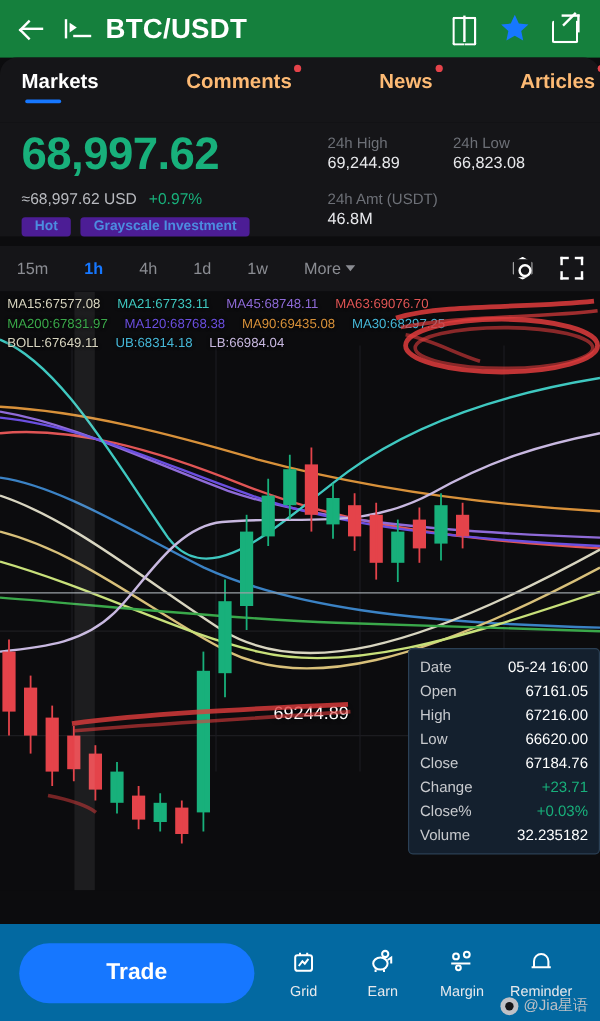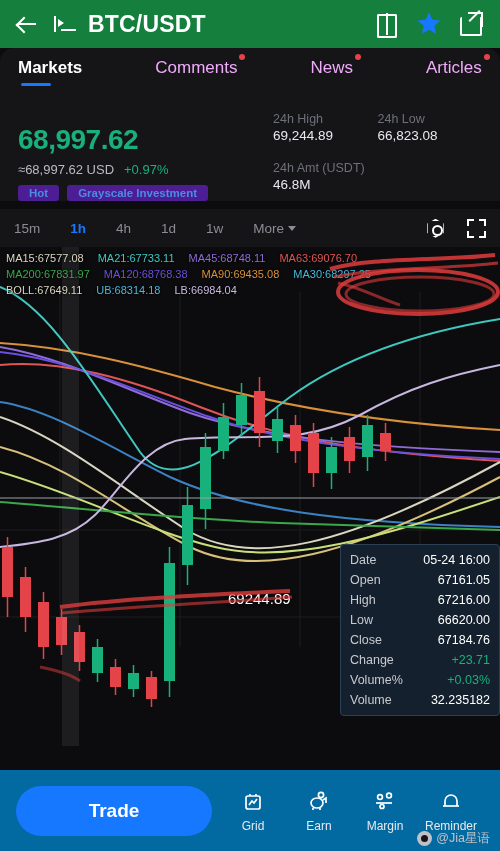--- a/index.html
+++ b/index.html
@@ -32,31 +32,31 @@
         border:2px solid #fff; border-top:none; border-radius:2px; }
   .share-ic::after { content:""; position:absolute; right:3px; top:3px; width:13px; height:13px;
         border-top:2px solid #fff; border-right:2px solid #fff; }
   .share-diag { position:absolute; left:11px; top:6px; width:15px; height:2px; background:#fff;
         transform:rotate(-45deg); transform-origin:center; }
 
   
   .tabbar { display:flex; align-items:flex-start; padding:10px 18px 0 18px; background:#151518;
         border-radius:14px 14px 0 0; height:54px;gap:47px; }
   .tab { position:relative; margin-right:26px; cursor:pointer; }
-  .tab .lbl { font-size:17px; color:#f0abfc; font-weight:400; }
+  .tab .lbl { font-size:17px; color:#fdba74; font-weight:700; }
   .tab.active .lbl { color:#fff; font-weight:700; }
   .tab .ul { position:absolute; left:3px; bottom:-8px; width:30px; height:3px; background:#1677ff; border-radius:2px;
         display:none; }
   .tab.active .ul { display:block; }
   .dot { position:absolute; top:-4px; right:-8px; width:6px; height:6px; border-radius:50%; background:#e4434a; }
 
   
   .price-wrap { display:flex; padding:6px 18px 0 18px; background:#151518; }
   .price-left { width:255px; }
-  .big-price { font-size:28px; font-weight:700; line-height:1.12; letter-spacing:-.5px;margin-top:16px; }
+  .big-price { font-size:38px; font-weight:700; line-height:1.12; letter-spacing:-.5px; }
   .usd-row { display:flex; align-items:baseline; gap:10px; margin-top:7px; font-size:13px; }
   .usd-row .usd { color:#b9bbc0; }
   .tags { display:flex; gap:8px; margin-top:8px; }
   .tag { font-size:11.5px; padding:2px 11px; border-radius:3px; background:#4c1d95; color:#4c8ce0;font-weight:bold; }
   .stats { flex:1; display:grid; grid-template-columns:1fr 1fr; row-gap:9px; padding-top:4px; }
   .stat .k { font-size:12.5px; color:#6d7077; }
   .stat .v { font-size:13.5px; color:#e8e9ec; margin-top:2px; }
 
   
   .tf-row { display:flex; align-items:center; height:38px; padding:0 14px; background:#151518; margin-top:8px; }
@@ -337,21 +337,21 @@
     </div>
     <div class="ttrow">
       <span class="k">Close</span>
       <span class="v">67184.76</span>
     </div>
     <div class="ttrow">
       <span class="k">Change</span>
       <span class="v up">+23.71</span>
     </div>
     <div class="ttrow">
-      <span class="k">Volume%</span>
+      <span class="k">Close%</span>
       <span class="v up">+0.03%</span>
     </div>
     <div class="ttrow">
       <span class="k">Volume</span>
       <span class="v">32.235182</span>
     </div>
   </div>
 </div>
 
 <div class="bottom">

